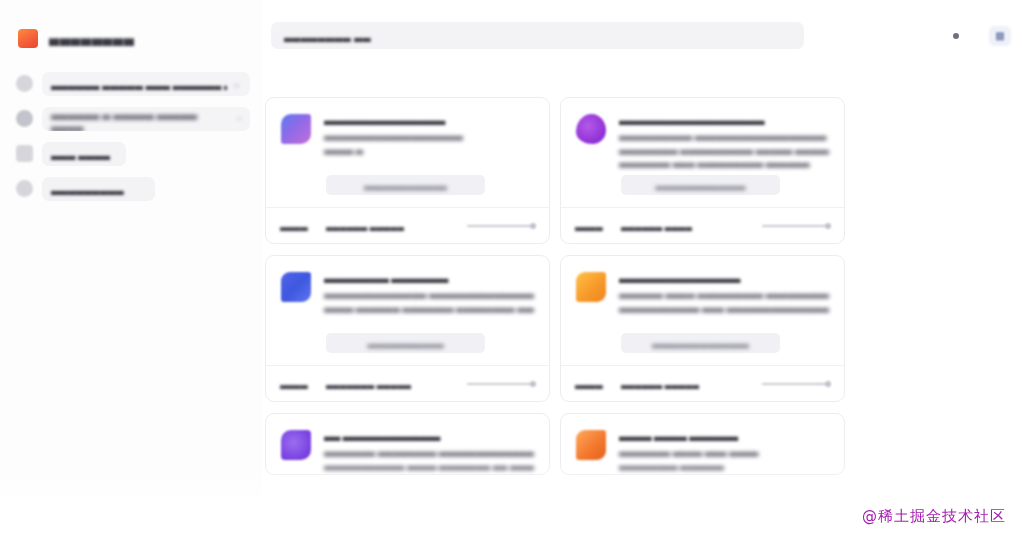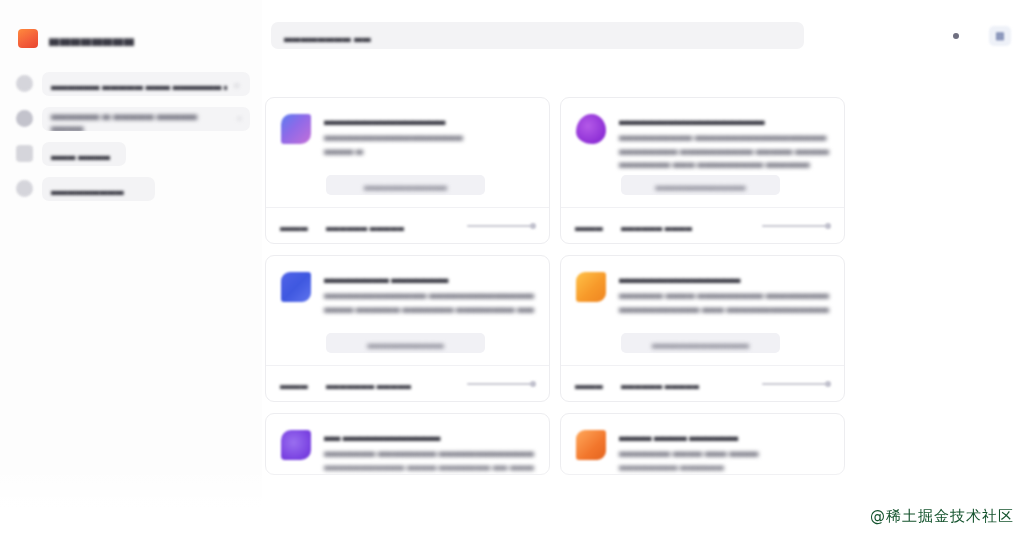--- a/index.html
+++ b/index.html
@@ -239,23 +239,23 @@
   #fade {
     position: absolute;
     left: 0; bottom: 0;
     width: 1022px; height: 70px;
     background: linear-gradient(to bottom, rgba(255,255,255,0) 0%, #ffffff 62%);
     pointer-events: none;
   }
 
   #watermark {
     position: absolute;
-    right: 8px; bottom: 8px;
+    right: 16px; bottom: 8px;
     font-size: 15px;
-    color: #14532d;
+    color: #a21caf;
     letter-spacing: 1px;
     font-family: "DejaVu Sans", sans-serif;
   }
 </style>
 </head>
 <body>
 
 <div id="app">
 
   <aside id="sidebar">

